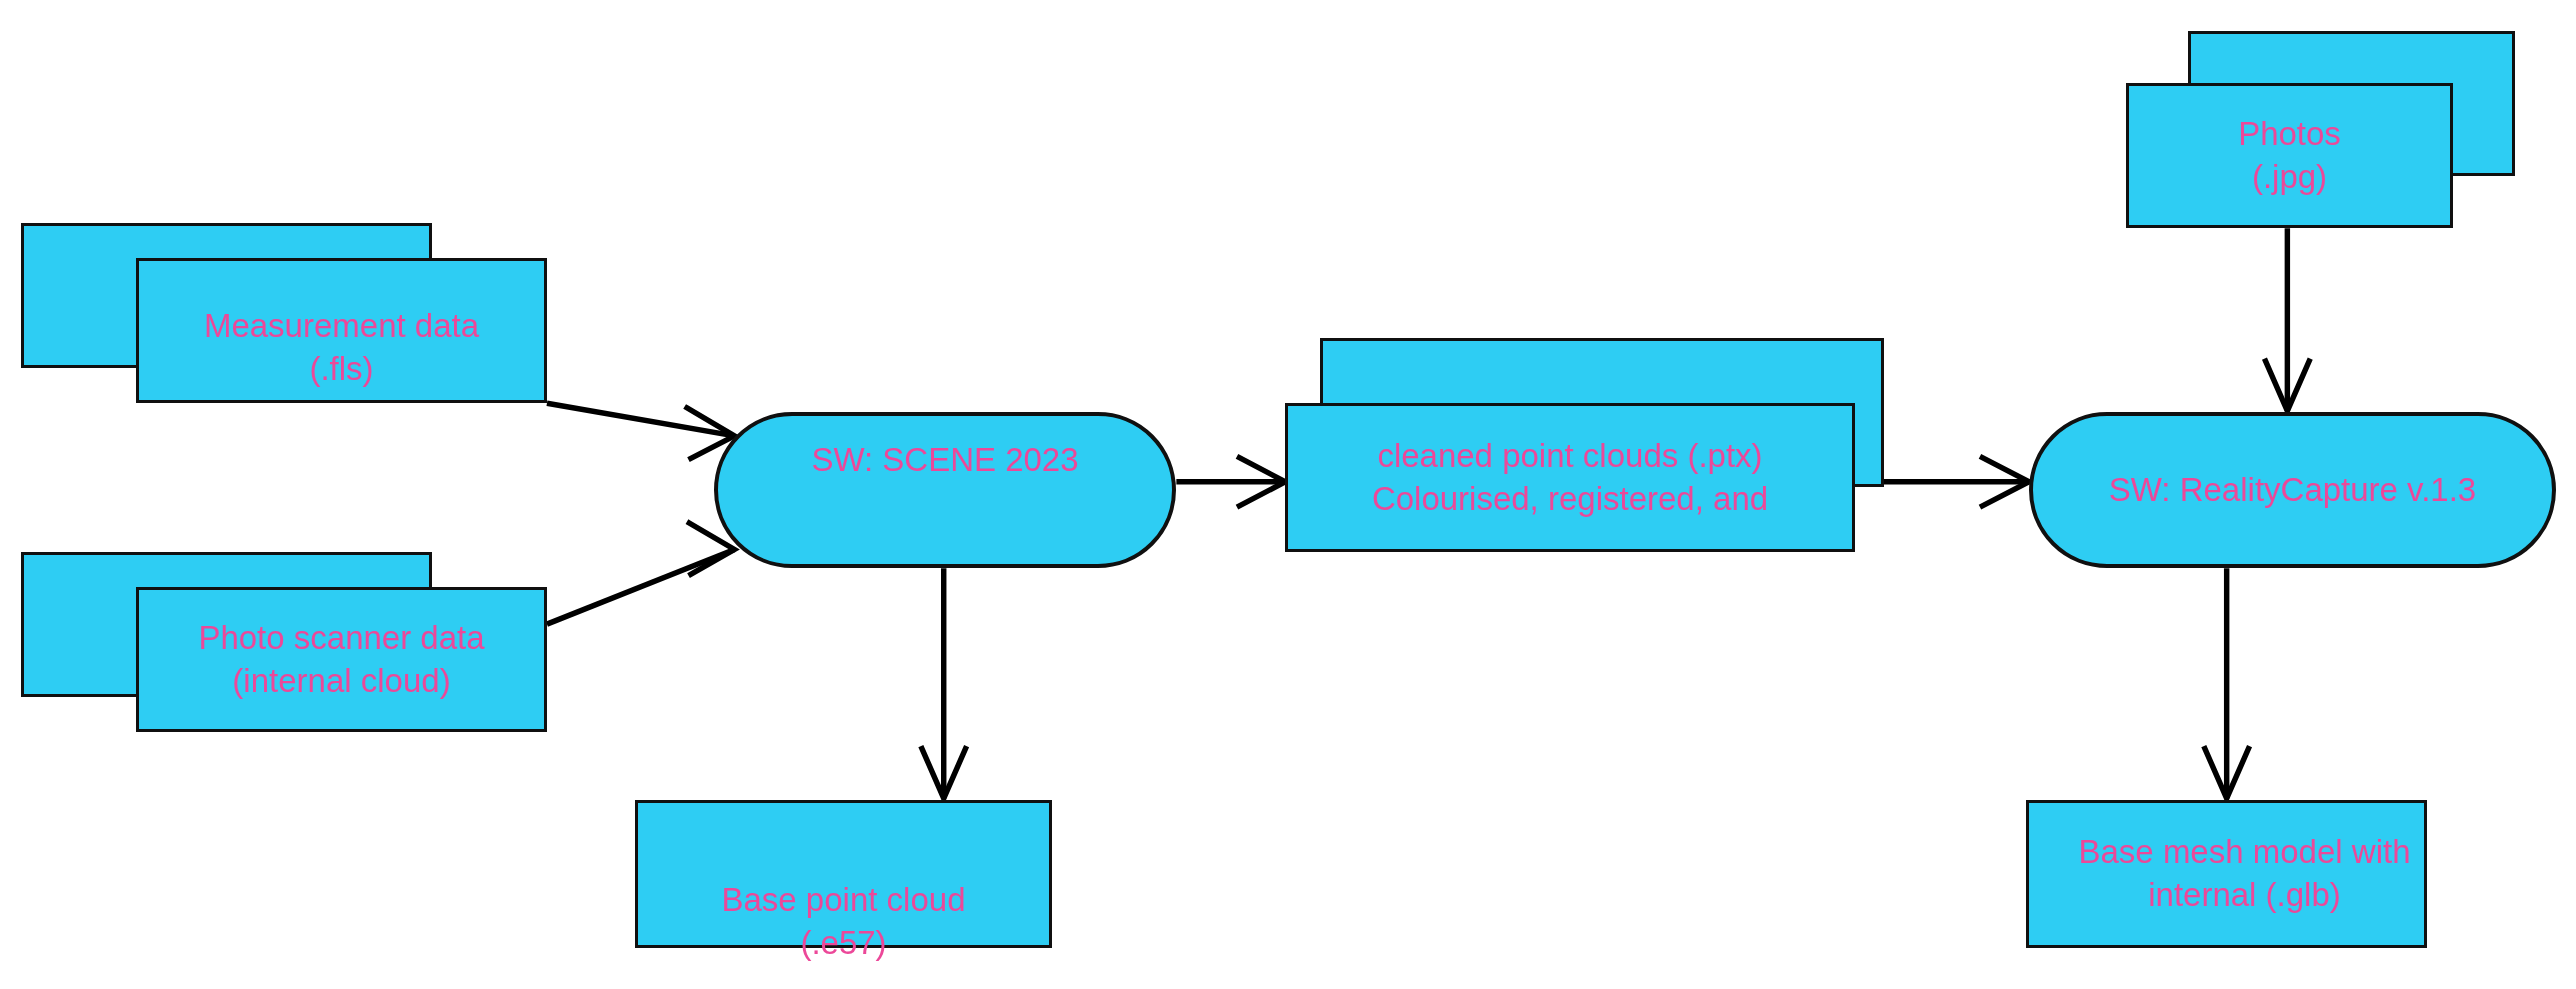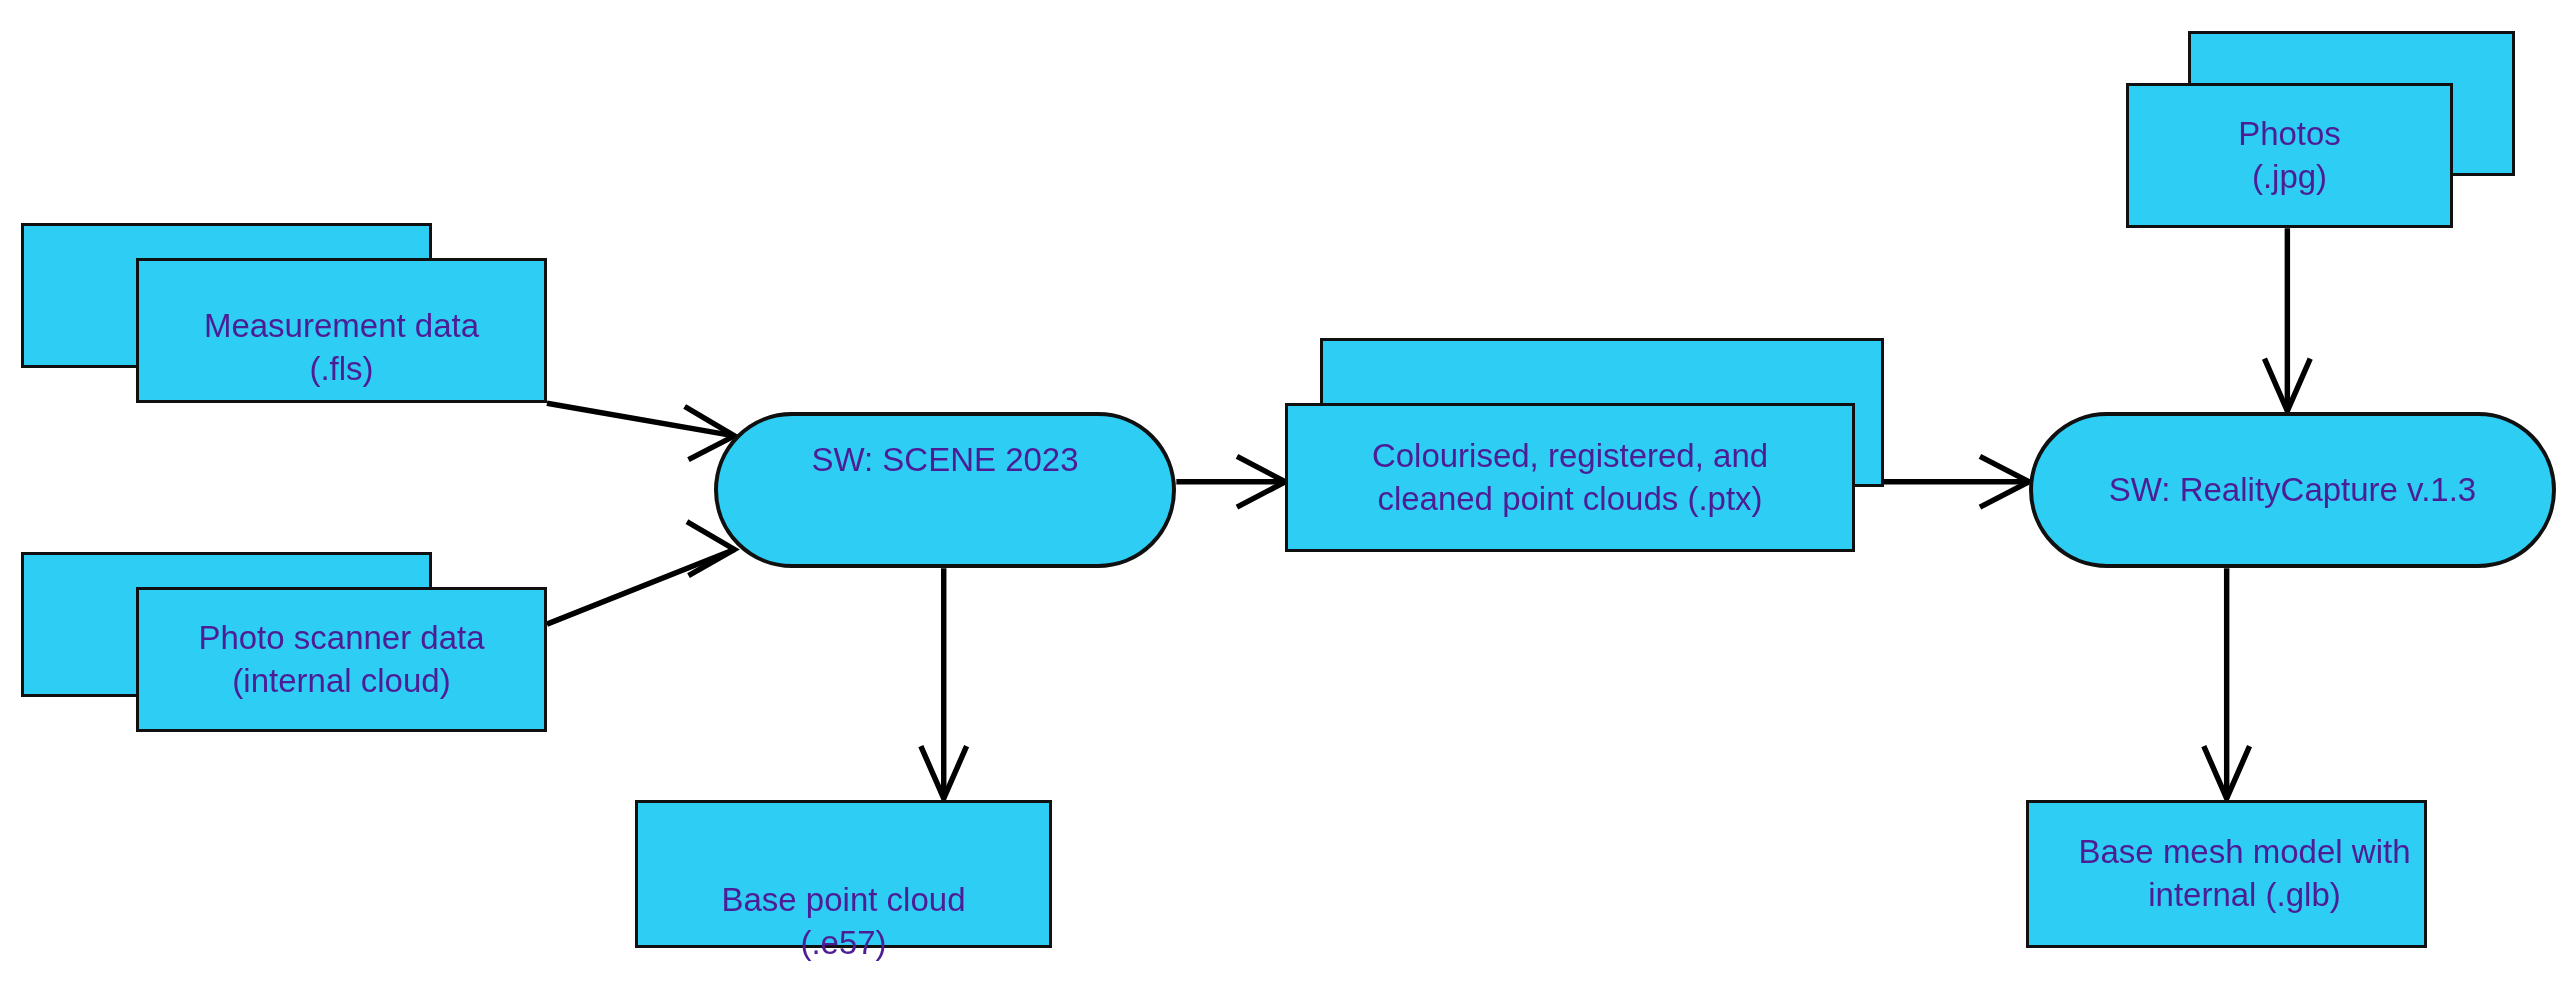--- a/index.html
+++ b/index.html
@@ -53,21 +53,21 @@
     z-index: 2;
   }
   .label {
     position: absolute;
     z-index: 3;
     display: flex;
     flex-direction: column;
     align-items: center;
     justify-content: center;
     text-align: left;
-    color: #4c1d95;
+    color: #ec4899;
     font-size: 33px;
     line-height: 1.30;
     font-family: "Liberation Sans", sans-serif;
     white-space: pre-line;
     pointer-events: none;
   }
   .label .line { display: block; }
 </style>
 </head>
 <body>
@@ -134,22 +134,22 @@
     <div class="shape-round" style="left:714px; top:412px; width:462px; height:156px;"></div>
     <div class="label" style="left:714px; top:396px; width:462px; height:128px;">
       <span class="line">SW: SCENE 2023</span>
     </div>
   </div>
 
   <div class="node">
     <div class="shape-rect back" style="left:1320px; top:338px; width:564px; height:149px;"></div>
     <div class="shape-rect front" style="left:1285px; top:403px; width:570px; height:149px;"></div>
     <div class="label" style="left:1285px; top:403px; width:570px; height:149px;">
+      <span class="line">cleaned point clouds (.ptx)</span>
       <span class="line">Colourised, registered, and</span>
-      <span class="line">cleaned point clouds (.ptx)</span>
     </div>
   </div>
 
   <div class="node">
     <div class="shape-rect back" style="left:2188px; top:31px; width:327px; height:145px;"></div>
     <div class="shape-rect front" style="left:2126px; top:83px; width:327px; height:145px;"></div>
     <div class="label" style="left:2126px; top:83px; width:327px; height:145px;">
       <span class="line">Photos</span>
       <span class="line">(.jpg)</span>
     </div>

